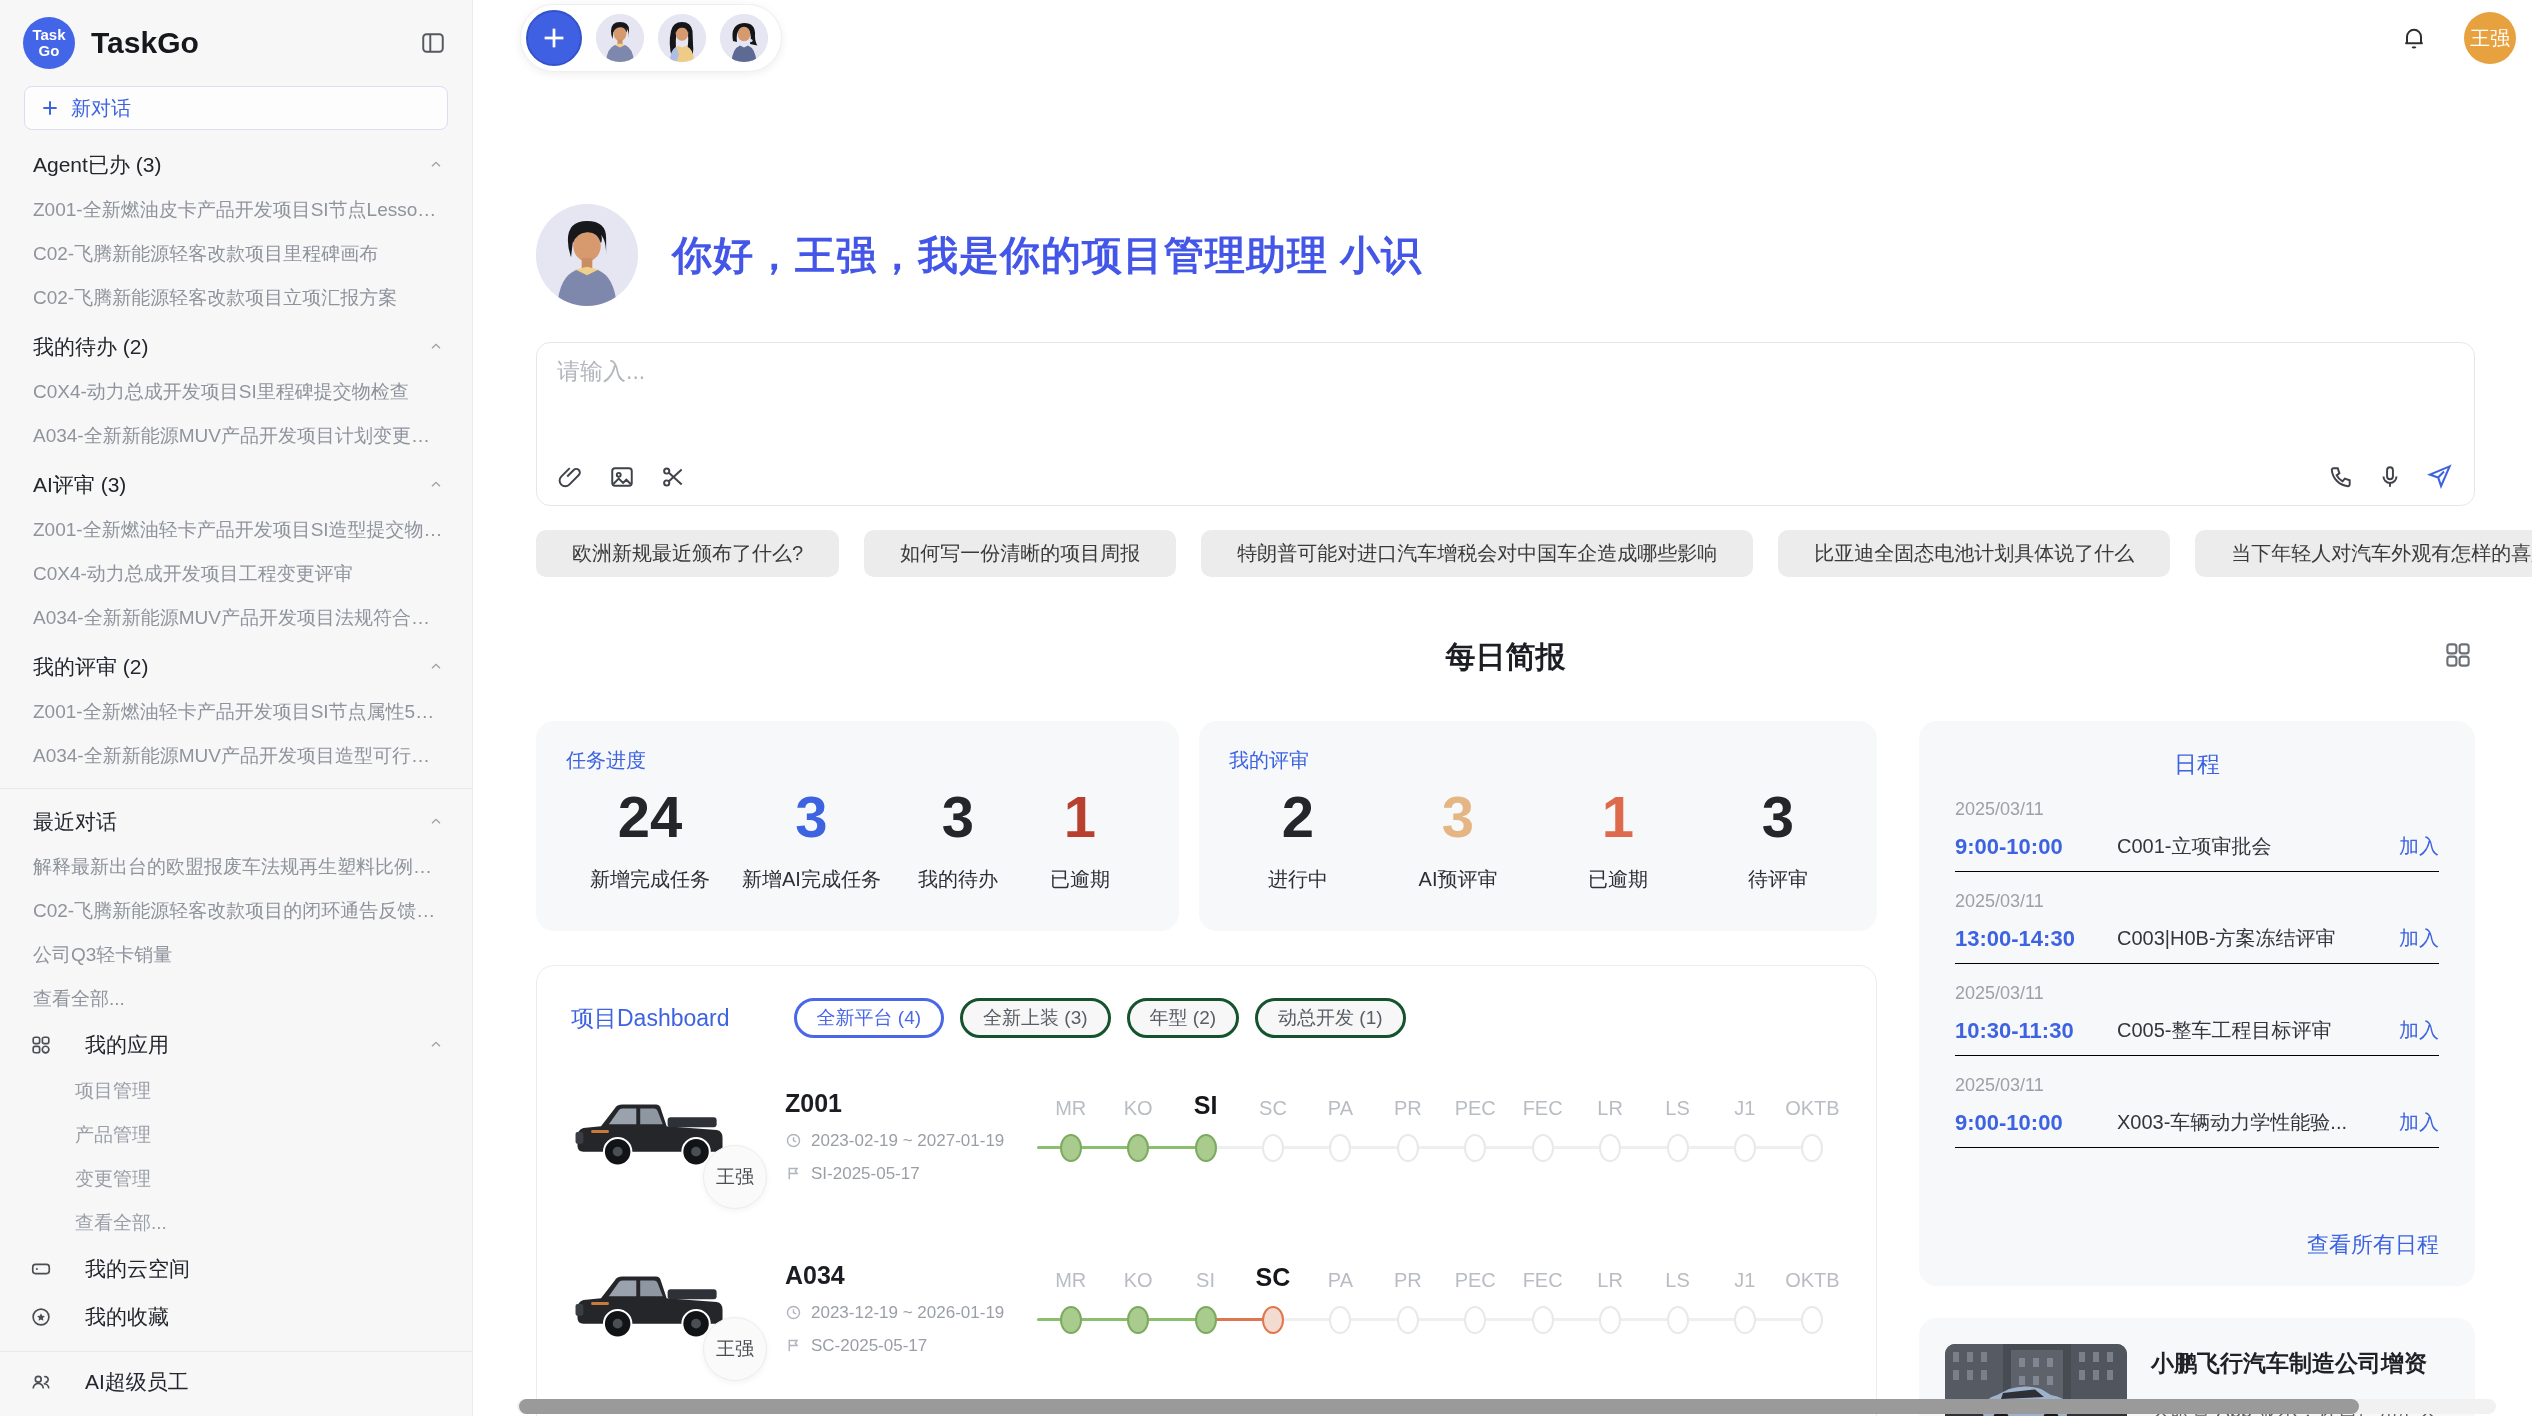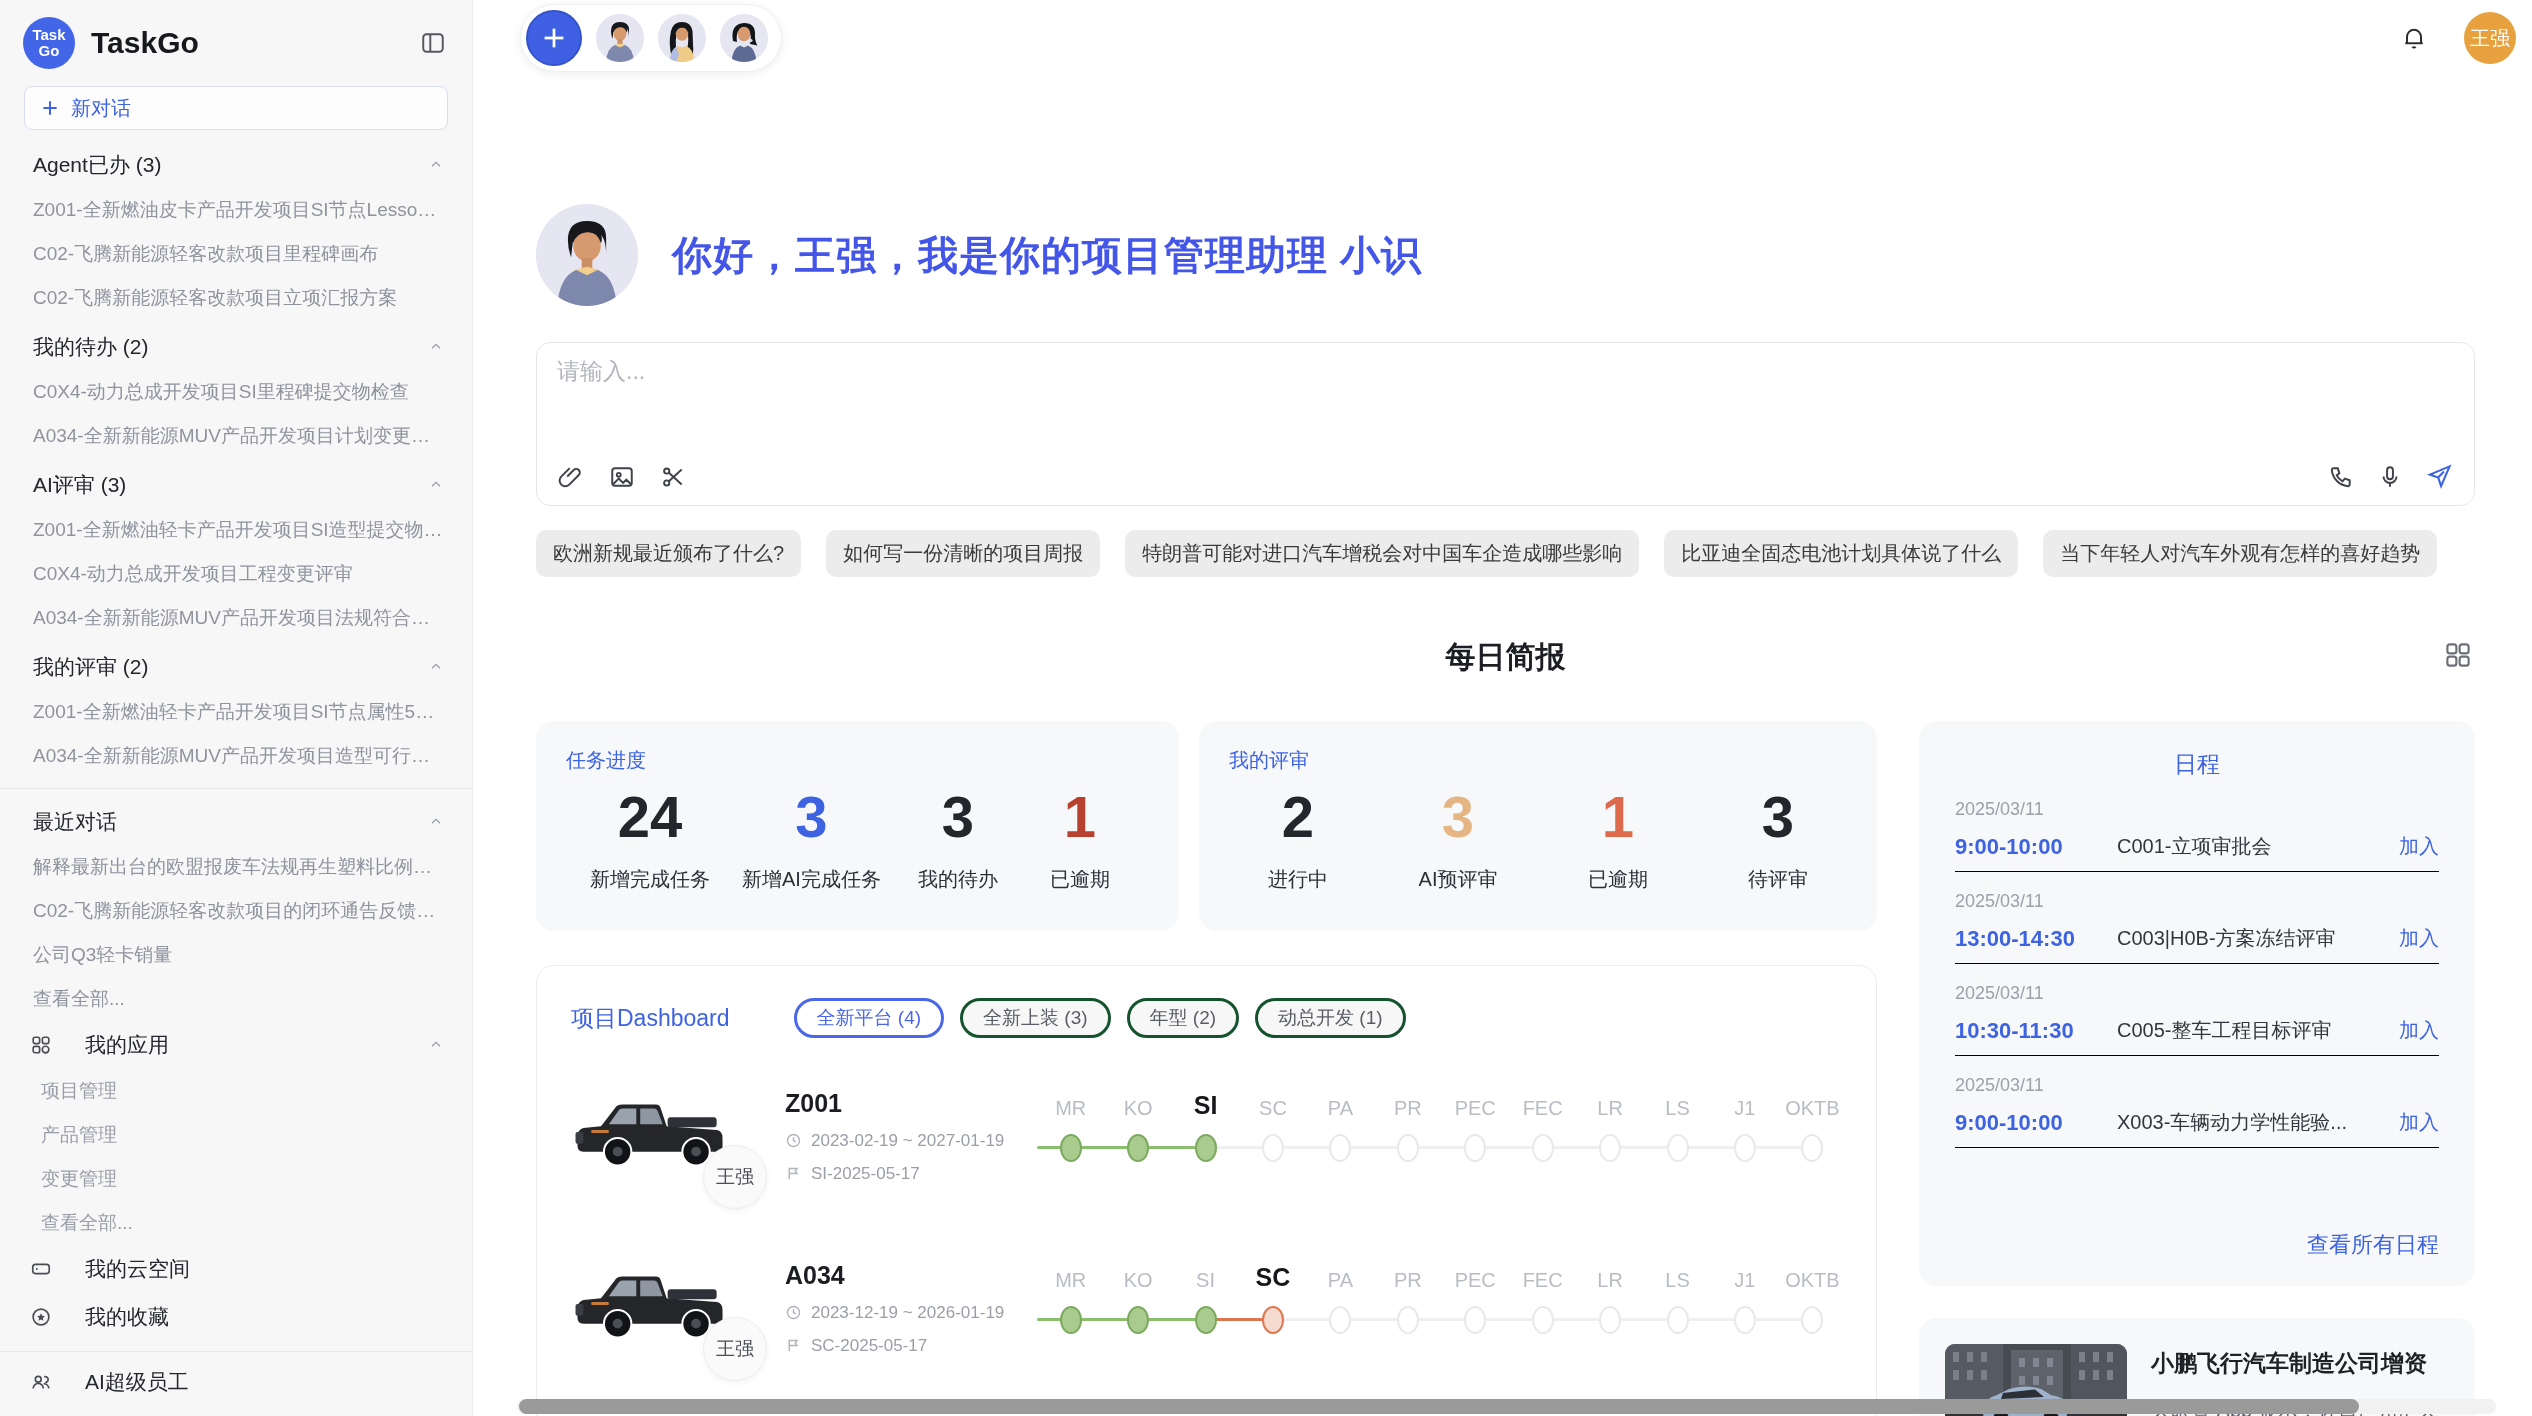--- a/index.html
+++ b/index.html
@@ -20,21 +20,21 @@
   .icon{display:inline-flex;flex:none}
   .icon svg{display:block}
   .new-chat{margin:14px 24px 0;height:44px;border:1px solid #d9def2;background:#fdfdfe;border-radius:8px;display:flex;align-items:center;padding:0 15px;color:var(--blue);font-size:20px;gap:11px;cursor:pointer}
   .side-scroll{padding-top:8px}
   .section-title{display:flex;align-items:center;padding:13px 28px 9px 33px;font-size:21px;color:#23262c;cursor:pointer}
   .section-title .chev{margin-left:auto;color:#9aa0a8}
   .side-item{padding:9px 26px 9px 33px;font-size:19px;color:var(--gray-item);white-space:nowrap;overflow:hidden;text-overflow:ellipsis;cursor:pointer}
   .side-div{height:1px;background:#e9e9ec;margin:10px 0 6px}
   .app-row{display:flex;align-items:center;gap:33px;padding:10px 28px 10px 30px;font-size:21px;color:#23262c;cursor:pointer}
   .app-row .chev{margin-left:auto;color:#9aa0a8}
-  .sub-item{padding:9px 26px 9px 41px;font-size:19px;color:#9a9ea6;white-space:nowrap;overflow:hidden;text-overflow:ellipsis;cursor:pointer}
+  .sub-item{padding:9px 26px 9px 75px;font-size:19px;color:#9a9ea6;white-space:nowrap;overflow:hidden;text-overflow:ellipsis;cursor:pointer}
   .srow-icon{color:#4a4d52}
 
   
   .main{flex:1;position:relative;padding:0 57px 0 63px;overflow:hidden}
   .topbar{display:flex;align-items:center;margin-top:4px}
   .crew-pill{display:flex;align-items:center;gap:14px;background:#fff;border:1px solid #efefef;border-radius:36px;padding:5px 13px 5px 5px;box-shadow:0 2px 10px rgba(0,0,0,.07);margin-left:-16px}
   .plus-btn{width:56px;height:56px;border-radius:50%;background:#4060e3;display:flex;align-items:center;justify-content:center;cursor:pointer;border:2px solid #3352cc}
   .crew-avatar{width:48px;height:48px;border-radius:50%;overflow:hidden;background:#e6e5f2}
   .crew-avatar svg{width:100%;height:100%}
   .top-right{position:absolute;top:12px;right:16px;display:flex;align-items:center;gap:36px}
@@ -47,21 +47,21 @@
   .greet-text{margin-left:34px;font-size:40px;font-weight:bold;color:var(--greet);letter-spacing:1px}
 
   .composer{margin-top:36px;height:164px;border:1px solid #e7e7e9;border-radius:14px;position:relative;background:#fff}
   .composer input{position:absolute;top:14px;left:18px;width:70%;border:none;outline:none;font-size:23px;color:#333;background:transparent;font-family:inherit}
   .composer input::placeholder{color:#b3b6bd}
   .composer-left{position:absolute;bottom:15px;left:21px;display:flex;gap:25px;align-items:center;color:#3f4248}
   .composer-right{position:absolute;bottom:15px;right:21px;display:flex;gap:23px;align-items:center;color:#3f4248}
   .composer .icon{cursor:pointer}
 
   .chips{display:flex;gap:25px;margin-top:24px}
-  .chip{height:47px;display:flex;align-items:center;padding:0 17px;background:#ececec;border-radius:10px;font-size:20px;color:#3a3a3a;white-space:nowrap;cursor:pointer}
+  .chip{height:47px;display:flex;align-items:center;padding:0 36px;background:#ececec;border-radius:10px;font-size:20px;color:#3a3a3a;white-space:nowrap;cursor:pointer}
 
   .brief-head{position:relative;margin-top:60px;text-align:center;height:38px}
   .brief-title{font-size:30px;font-weight:bold;color:#1c1e24}
   .brief-grid-icon{position:absolute;right:2px;top:3px;color:#6b6f76;cursor:pointer}
 
   .columns{display:flex;gap:42px;margin-top:46px;align-items:flex-start}
   .col-left{flex:1;min-width:0}
   .col-right{width:556px;min-width:556px;display:flex;flex-direction:column}
 
   .stats-row{display:flex;gap:20px}

